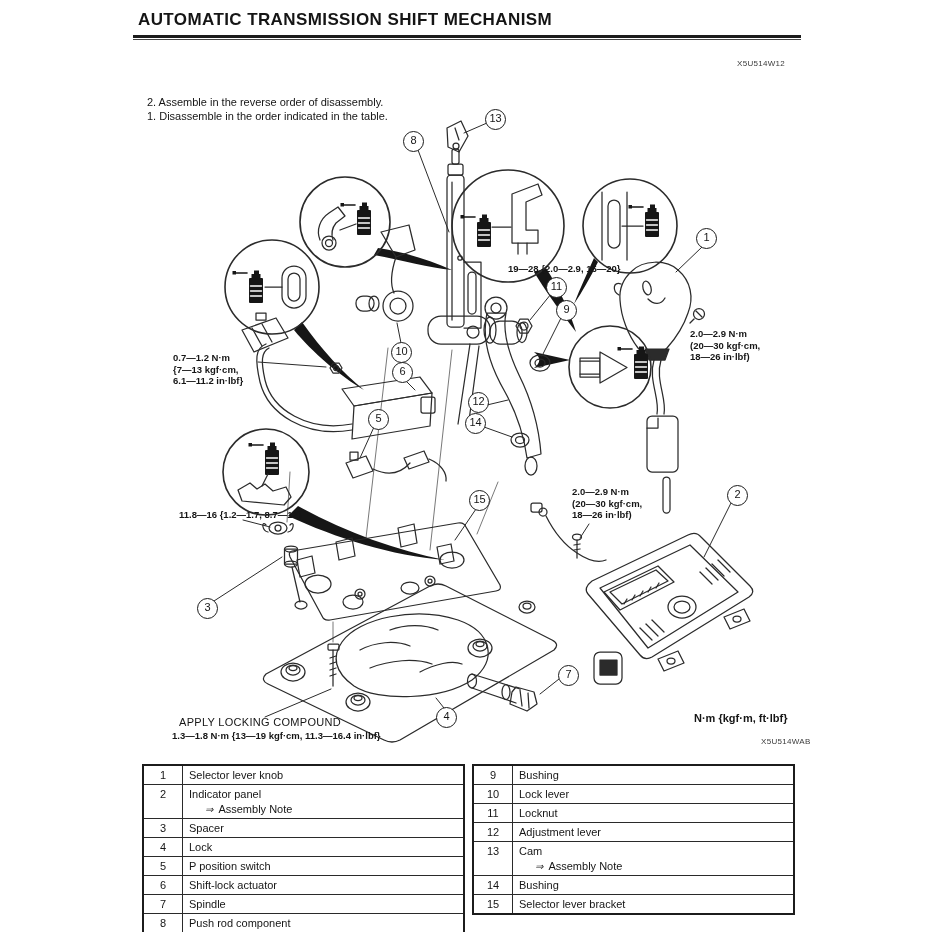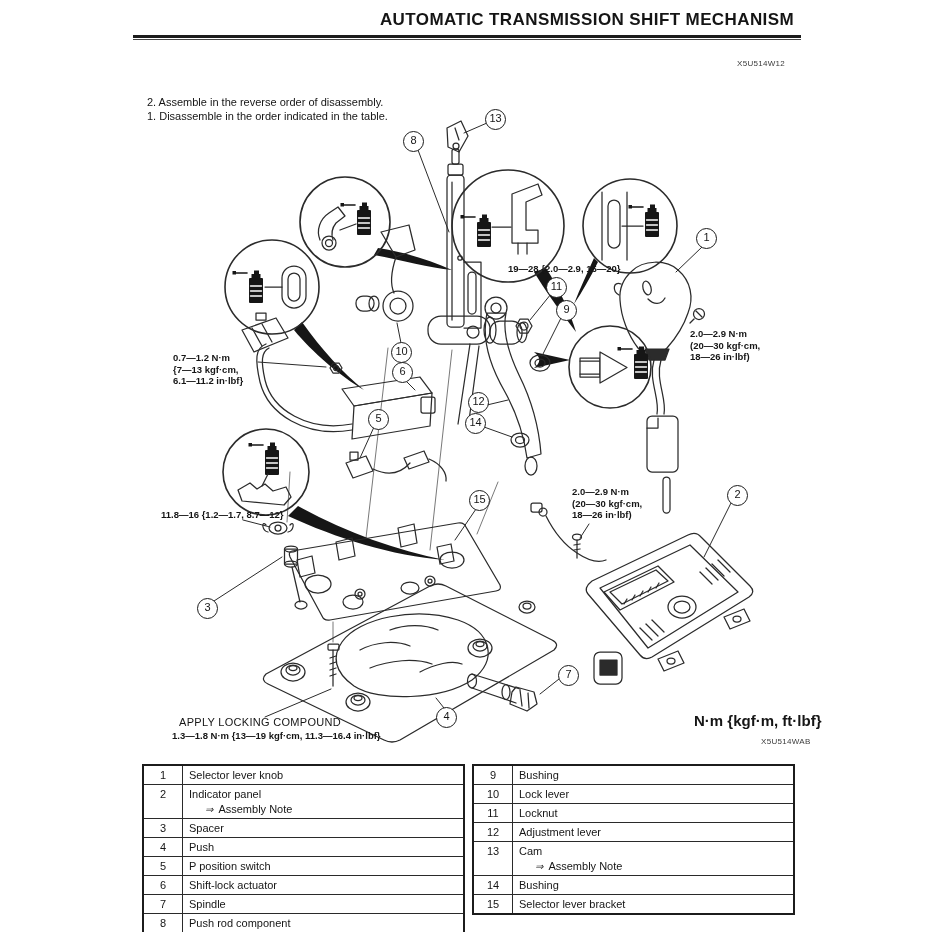--- a/index.html
+++ b/index.html
@@ -1,33 +1,33 @@
 <!DOCTYPE html>
 <html><head>
 <meta charset="utf-8">
 <style>
   html,body{margin:0;padding:0;background:#f6f6f4;}
   .page{position:relative;width:932px;height:932px;background:#ffffff;
         font-family:"Liberation Sans",sans-serif;color:#151515;overflow:hidden;}
   .abs{position:absolute;}
-  .doc-title{left:128px;top:10px;width:666px;text-align:right;
+  .doc-title{left:138px;top:10px;width:666px;text-align:left;
              font-size:17px;font-weight:bold;letter-spacing:.4px;}
   .title-rule{left:133px;top:35px;width:668px;height:0;
               border-top:3px solid #1c1c1c;}
   .title-rule2{left:133px;top:39px;width:668px;height:0;border-top:1px solid #444;}
   .section-title{left:135px;top:51px;font-size:12.5px;font-weight:bold;letter-spacing:.2px;}
   .code{font-size:8px;color:#3a3a3a;letter-spacing:.3px;}
   .step{left:147px;font-size:11px;line-height:14px;}
   svg.diagram{position:absolute;left:0;top:0;z-index:1;}
   .callout{position:absolute;width:19px;height:19px;border:1.4px solid #1b1b1b;border-radius:50%;
            background:#fff;font-size:11px;line-height:17px;text-align:center;z-index:3;}
   .tq{position:absolute;font-size:9.5px;font-weight:bold;line-height:11.5px;
       white-space:pre-line;z-index:2;}
   .lbl-apply-title{font-size:11px;font-weight:normal;letter-spacing:.3px;}
-  .units-note{font-size:15px;font-weight:bold;}
+  .units-note{font-size:11px;font-weight:bold;}
   .parts-table{position:absolute;border-collapse:collapse;font-size:11px;z-index:2;
                border:2px solid #1c1c1c;}
   .parts-table td{border:1.2px solid #2a2a2a;padding:1.5px 6px;vertical-align:top;line-height:15px;}
   .parts-table td.no{width:26px;text-align:center;}
   .parts-table td.name{width:268px;}
   .note-line{padding-left:16px;display:flex;gap:5px;align-items:center;}
   .note-arrow{font-size:10px;font-style:italic;}
 </style>
 </head>
 <body>
@@ -347,21 +347,21 @@
   <div class="callout" style="left:465px;top:413px;">14</div>
   <div class="callout" style="left:469px;top:490px;">15</div>
 
   <div class="tq" style="left:508px;top:263px;">19—28 {2.0—2.9, 15—20}</div>
   <div class="tq" style="left:690px;top:328px;">2.0—2.9 N·m
 (20—30 kgf·cm,
 18—26 in·lbf)</div>
   <div class="tq" style="left:173px;top:352px;">0.7—1.2 N·m
 {7—13 kgf·cm,
 6.1—11.2 in·lbf}</div>
-  <div class="tq" style="left:161px;top:509px;">11.8—16 {1.2—1.7, 8.7—12}</div>
+  <div class="tq" style="left:179px;top:509px;">11.8—16 {1.2—1.7, 8.7—12}</div>
   <div class="tq" style="left:572px;top:486px;">2.0—2.9 N·m
 (20—30 kgf·cm,
 18—26 in·lbf)</div>
   <div class="abs lbl-apply-title" style="left:179px;top:716px;z-index:2;">APPLY LOCKING COMPOUND</div>
   <div class="tq" style="left:172px;top:730px;">1.3—1.8 N·m {13—19 kgf·cm, 11.3—16.4 in·lbf}</div>
   <div class="abs units-note" style="left:694px;top:712px;z-index:2;">N·m {kgf·m, ft·lbf}</div>
   <div class="abs code" style="left:761px;top:737px;z-index:2;">X5U514WAB</div>
 
   <table class="parts-table" style="left:142px;top:764px;">
     <tbody>
@@ -378,21 +378,21 @@
               <span>Assembly Note</span>
             </div>
           </td>
         </tr>
     <tr>
           <td class="no">3</td>
           <td class="name">Spacer</td>
         </tr>
     <tr>
           <td class="no">4</td>
-          <td class="name">Push</td>
+          <td class="name">Lock</td>
         </tr>
     <tr>
           <td class="no">5</td>
           <td class="name">P position switch</td>
         </tr>
     <tr>
           <td class="no">6</td>
           <td class="name">Shift-lock actuator</td>
         </tr>
     <tr>

